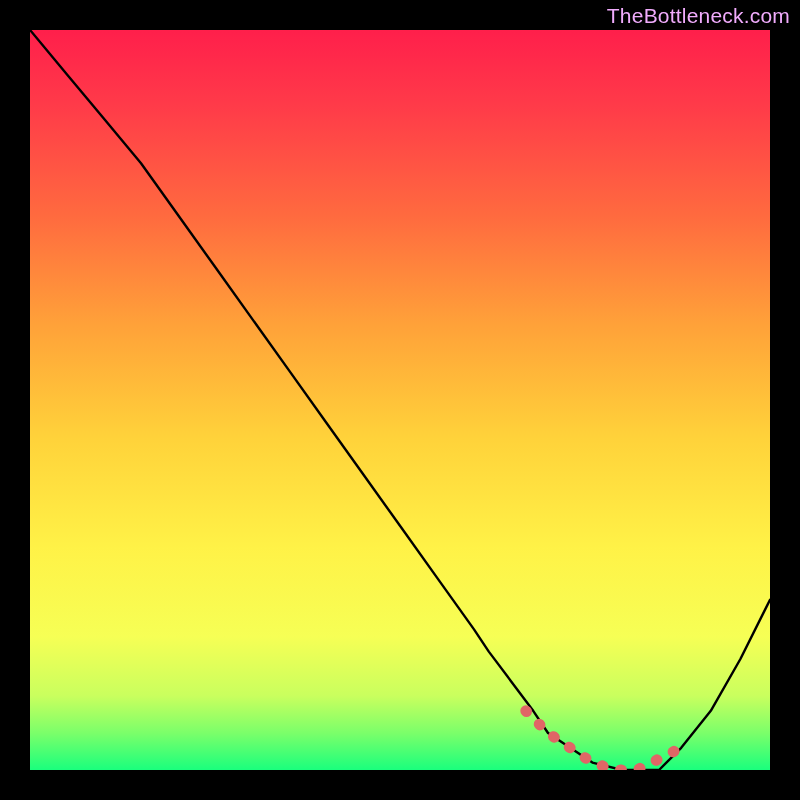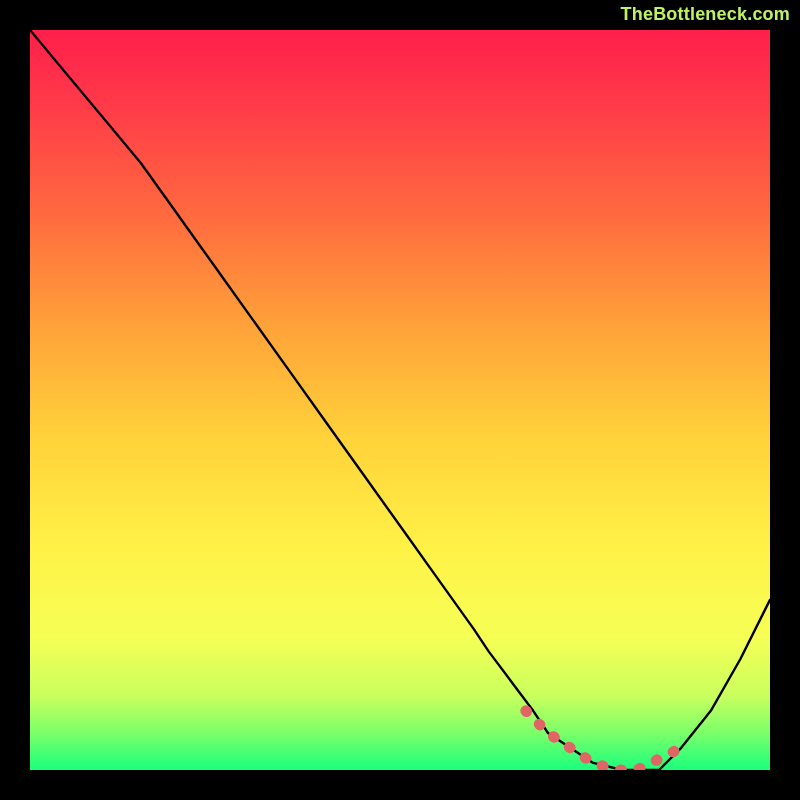--- a/index.html
+++ b/index.html
@@ -14,23 +14,23 @@
   .outer {
     position: relative;
     width: 800px;
     height: 800px;
     background: #000;
   }
   .watermark {
     position: absolute;
     top: 4px;
     right: 10px;
-    color: #bef264;
-    font-size: 18px;
-    font-weight: 700;
+    color: #f0abfc;
+    font-size: 21px;
+    font-weight: 400;
     letter-spacing: 0.2px;
     z-index: 10;
   }
   .plot-wrap {
     position: absolute;
     left: 30px;
     top: 30px;
     width: 740px;
     height: 740px;
   }

